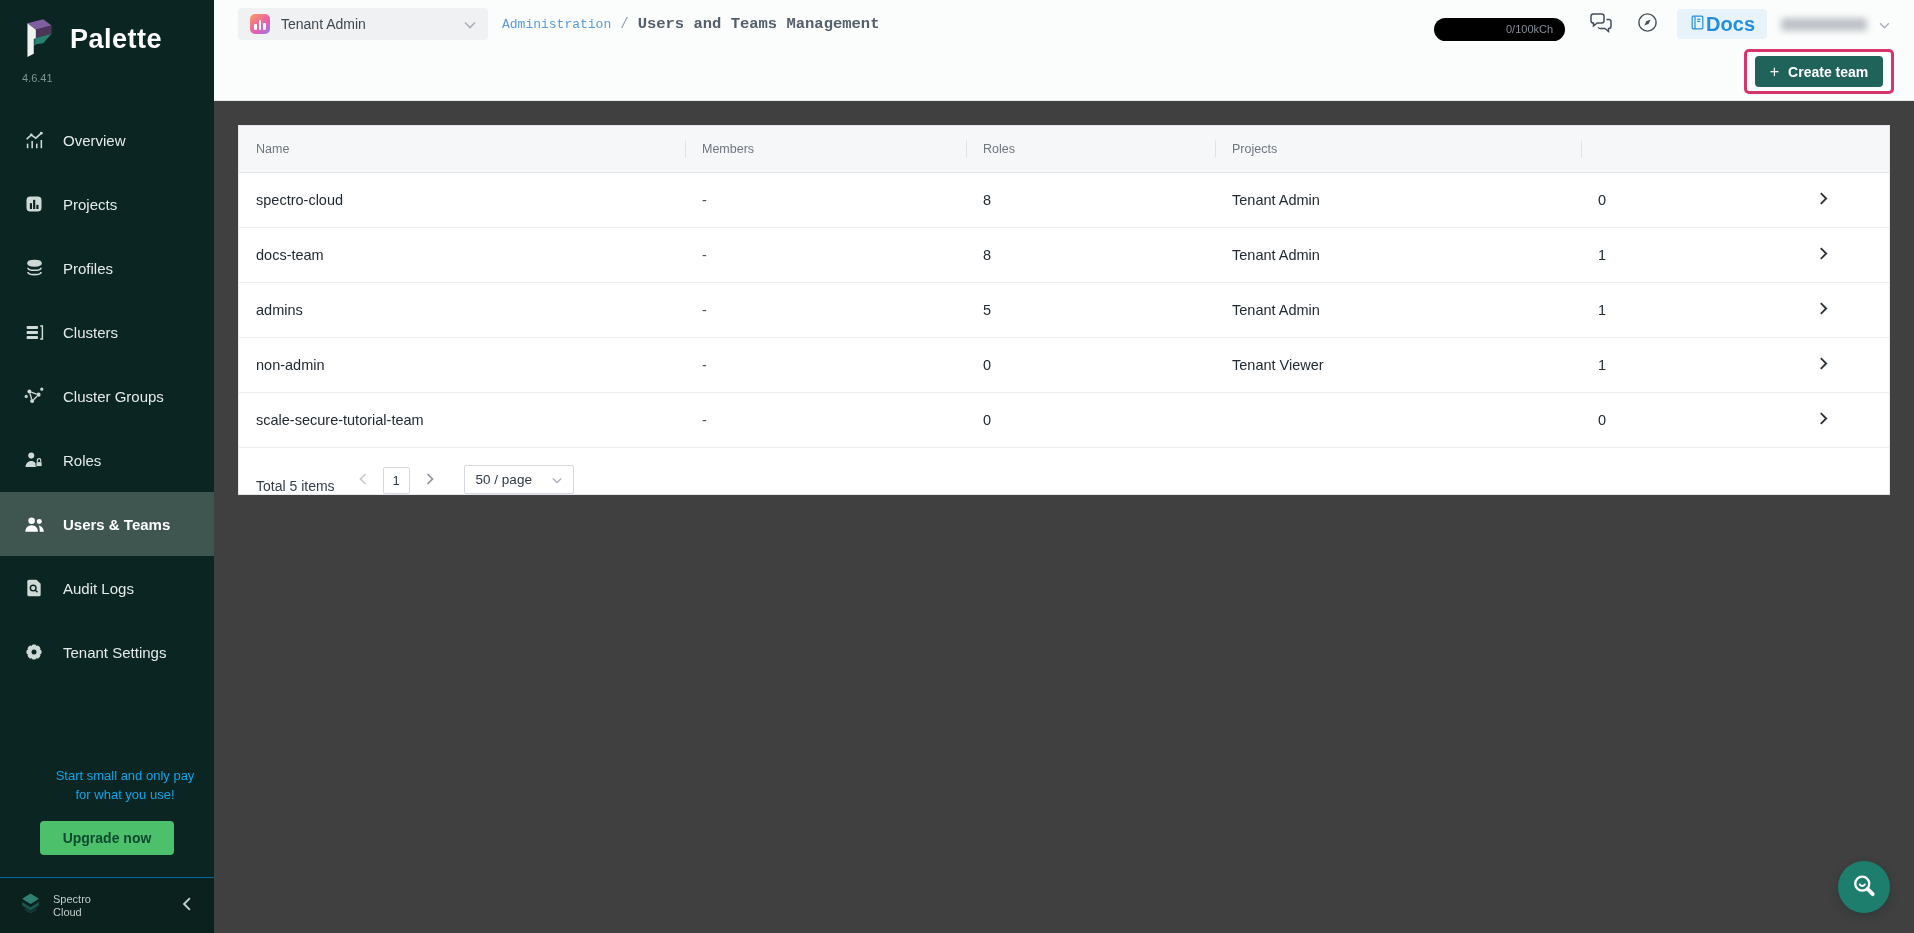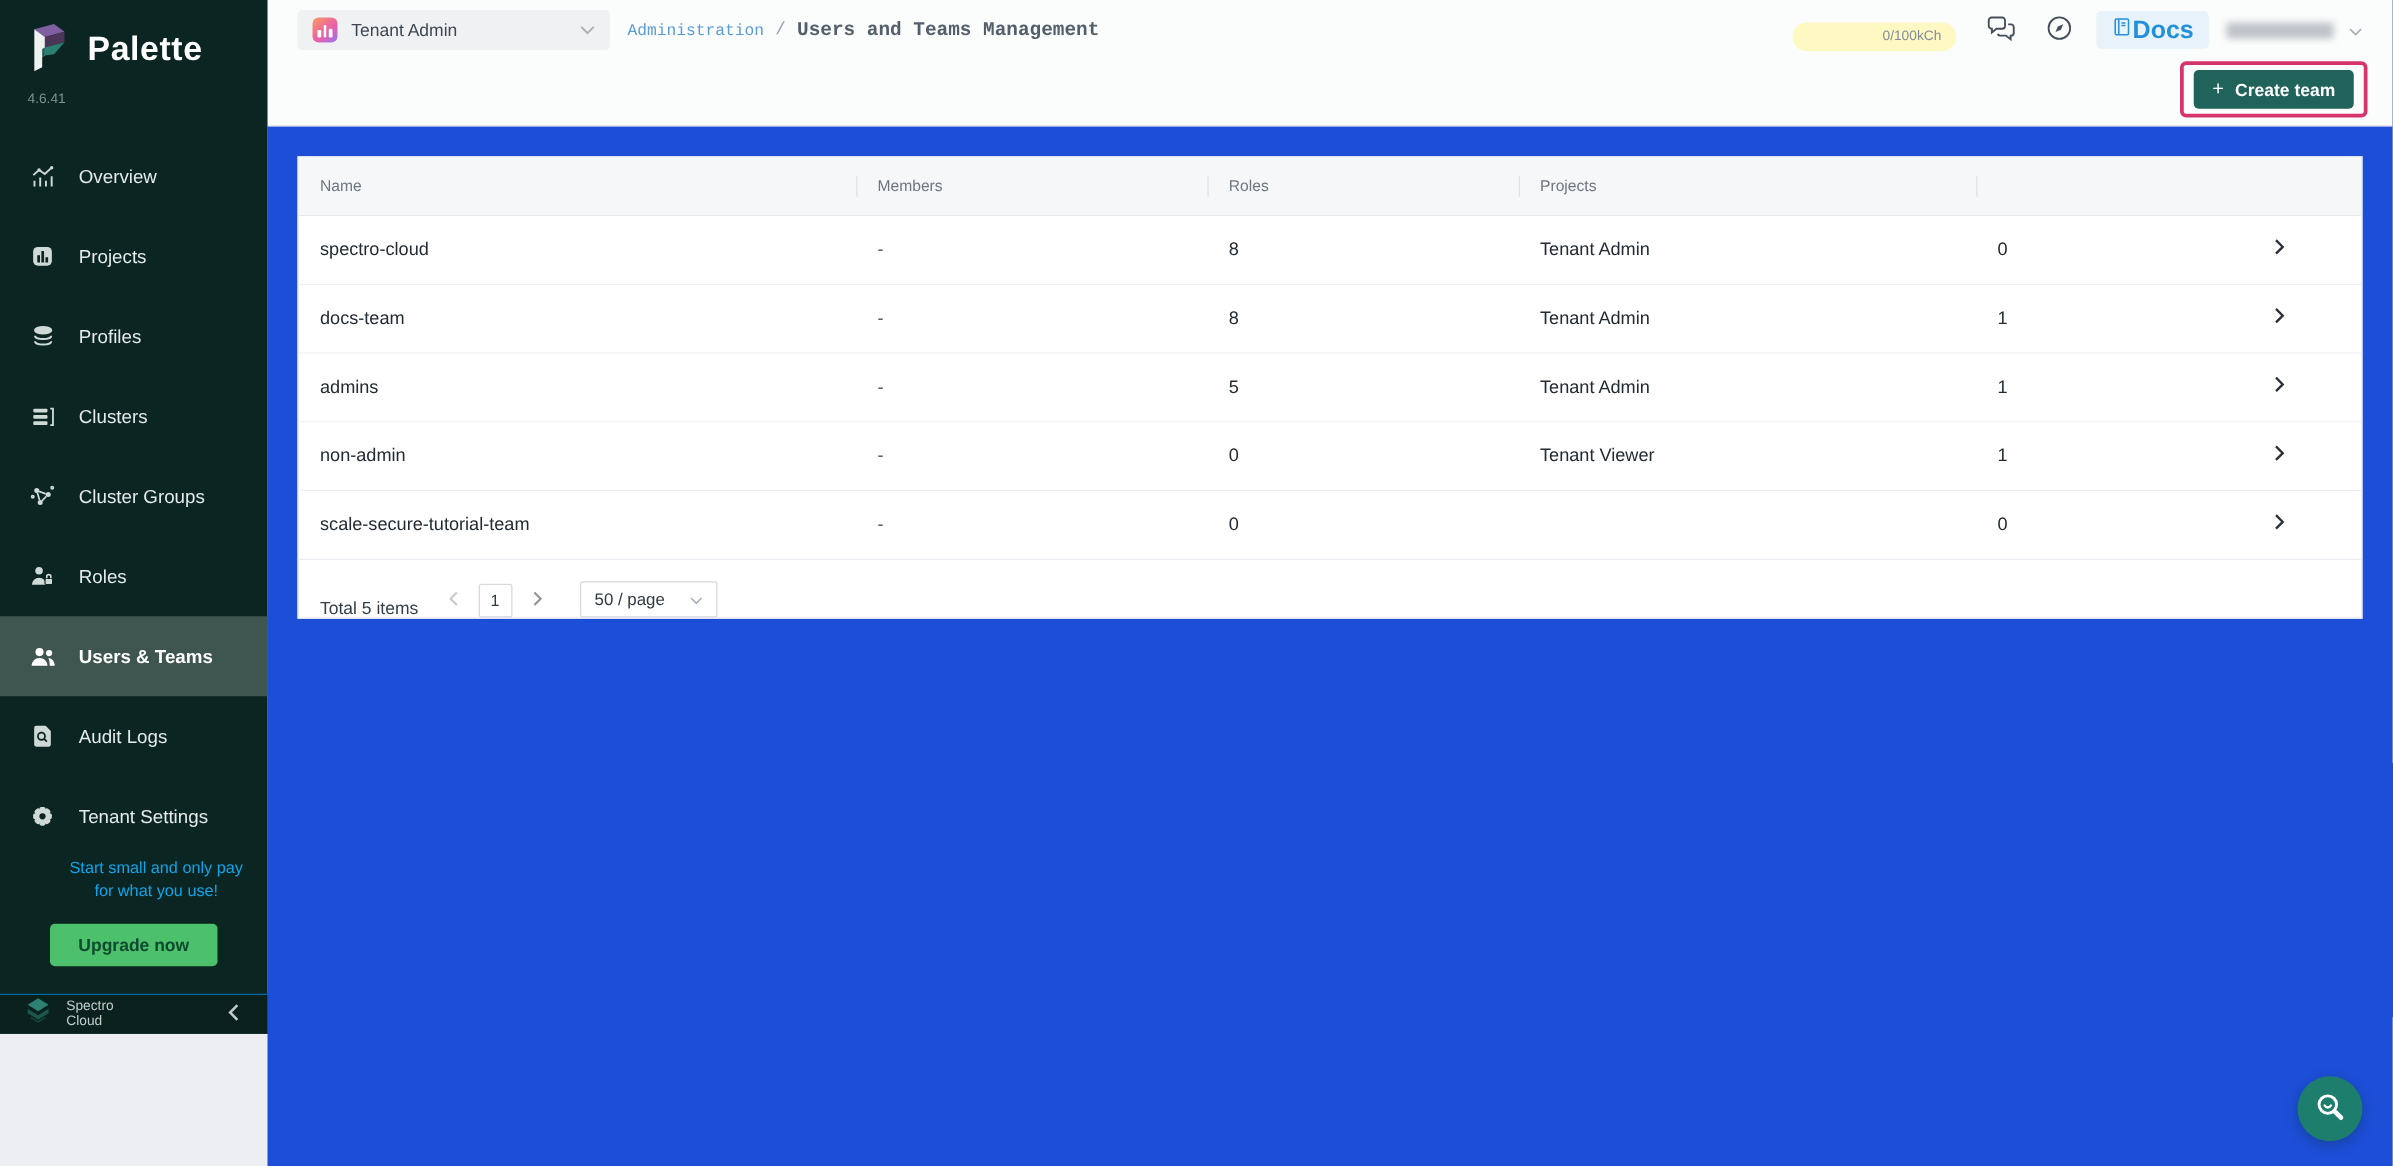--- a/index.html
+++ b/index.html
@@ -4,21 +4,21 @@
 <style>
   * { margin:0; padding:0; box-sizing:border-box; }
   html,body { width:1914px; height:933px; }
   body {
     position:relative; overflow:hidden; background:#eceef1;
     font-family:"Liberation Sans", sans-serif; color:#2b3642;
   }
 
   
   .sidebar {
-    position:absolute; left:0; top:0; width:214px; height:827px;
+    position:absolute; left:0; top:0; width:214px; height:933px;
     background:#0b2522; display:flex; flex-direction:column; z-index:5;
   }
   .logo-row { display:flex; align-items:center; gap:12px; margin:16px 0 0 20px; }
   .logo-text { color:#fff; font-size:27px; font-weight:600; letter-spacing:.5px; }
   .version { margin:10px 0 0 22px; font-size:11px; color:#7f948f; }
   .nav { margin-top:24px; }
   .nav-item {
     height:64px; display:flex; align-items:center; gap:17px;
     padding-left:22px; color:#e4ebe9; font-size:15px; cursor:pointer;
   }
@@ -55,21 +55,21 @@
     display:flex; align-items:flex-end; justify-content:center; gap:2px; padding:4px 4px;
   }
   .tenant-ic i { display:block; width:2.5px; background:#fff; border-radius:1px; }
   .tenant-label { flex:1; font-size:14px; color:#3c4852; font-weight:500; }
   .breadcrumb { display:flex; align-items:center; gap:9px; margin-left:14px; margin-top:4px;font-family:Liberation Mono, monospace; }
   .crumb-link { font-size:13px; color:#5a9bd8; text-decoration:none; cursor:pointer; }
   .crumb-sep { font-size:14px; color:#97a1ac; }
   .crumb-current { font-size:15.5px; color:#53606c; font-weight:600; }
   .top-spacer { flex:1; }
   .usage-pill {
-    background:#fef9c3; border-radius:12px; height:23px; width:131px; margin-top:14px;
+    background:#000000; border-radius:12px; height:23px; width:131px; margin-top:14px;
     display:flex; align-items:center; justify-content:flex-end; padding:0 12px;
     font-size:11px; color:#848d97;
   }
   .icon-btn { background:none; border:none; cursor:pointer; display:flex; align-items:center; margin-top:4px; }
   .chat-btn { margin-left:23px; }
   .compass-btn { margin-left:22px; }
   .docs-btn {
     display:flex; align-items:center; gap:0; background:#e7f2fb; border:none; border-radius:4px;
     height:30px; padding:0 12px; margin:4px 0 0 18px; cursor:pointer;
     font-size:20px; font-weight:600; color:#2490d9; font-family:"Liberation Sans", sans-serif;justify-content:center;
@@ -92,21 +92,21 @@
     display:flex; align-items:center; justify-content:center;
   }
   .create-team-btn {
     display:inline-flex; align-items:center; gap:9px; background:#20635a; color:#fff;
     border:none; border-radius:4px; height:31px; padding:0 15px; cursor:pointer;
     font-size:14px; font-weight:600; font-family:"Liberation Sans", sans-serif;
   }
   .plus-glyph { font-size:16px; font-weight:400; line-height:1; }
 
   
-  .main { position:absolute; left:214px; top:101px; right:0; bottom:0; background:#1d4ed8; }
+  .main { position:absolute; left:214px; top:101px; right:0; bottom:0; background:#404040; }
   .table-card {
     position:absolute; left:24px; top:24px; width:1652px;
     background:#fff; border:1px solid #e4e6ea;
   }
   .tgrid { display:grid; grid-template-columns:446px 281px 249px 366px 210px 1fr; align-items:center; }
   .thead { height:47px; background:#f6f7f8; border-bottom:1px solid #e7e9ec; }
   .th {
     position:relative; padding-left:17px; font-size:12.5px; color:#6e7680; height:100%;
     display:flex; align-items:center;
   }

